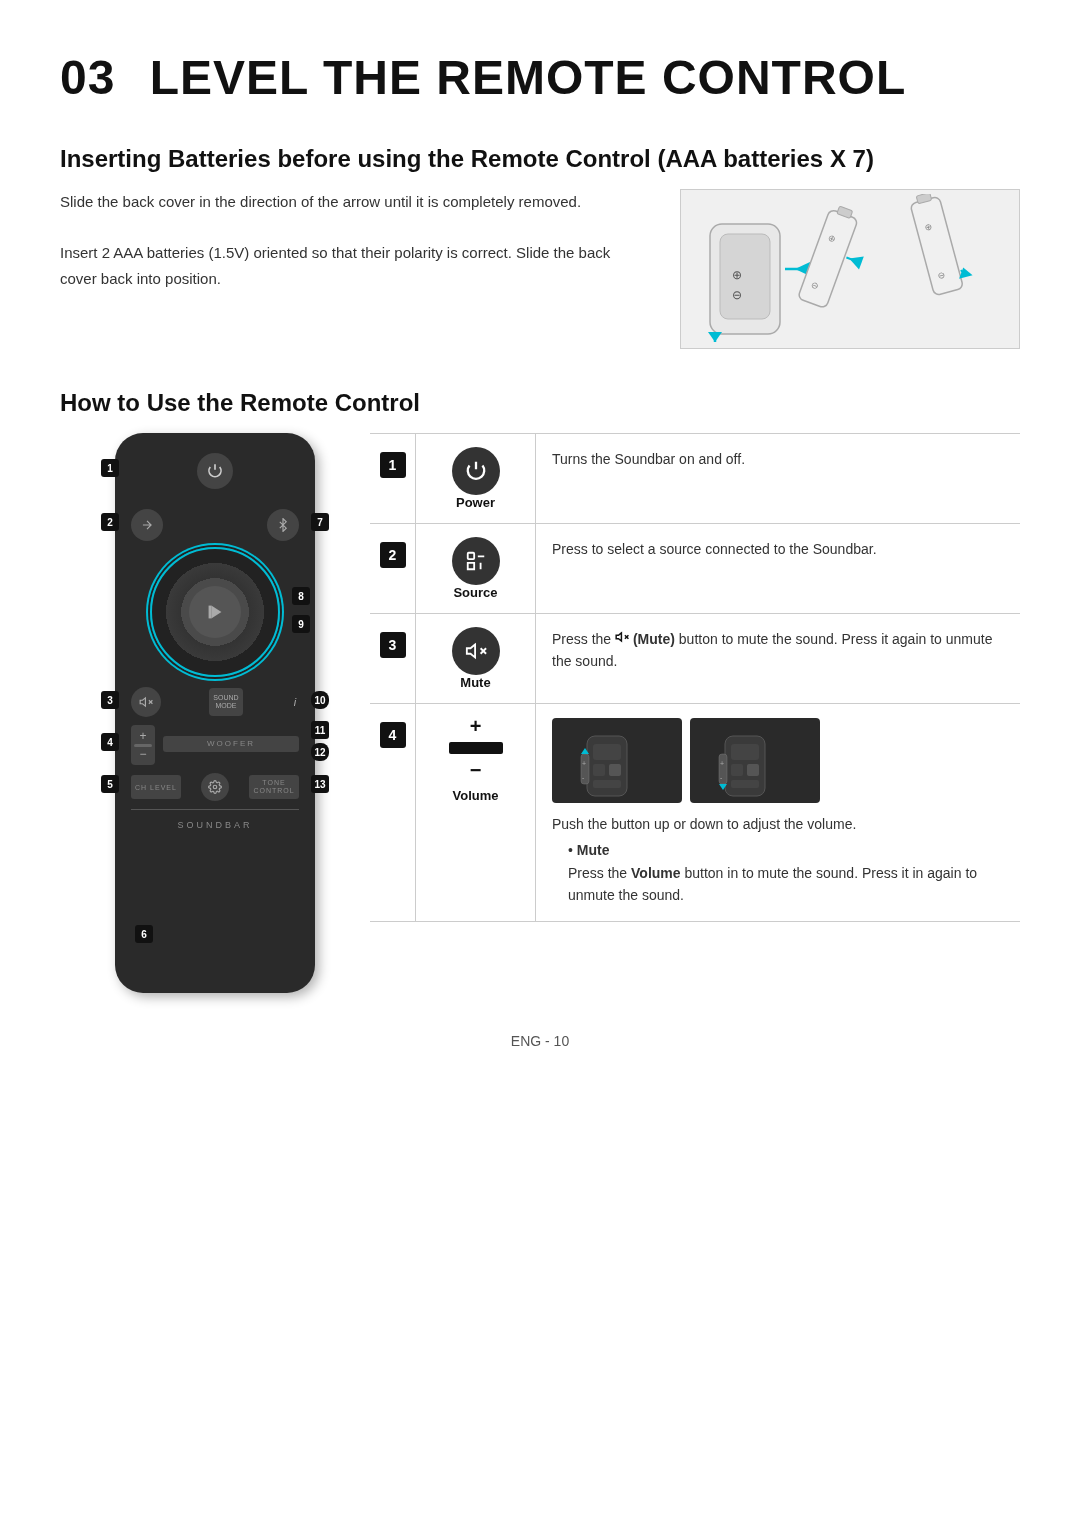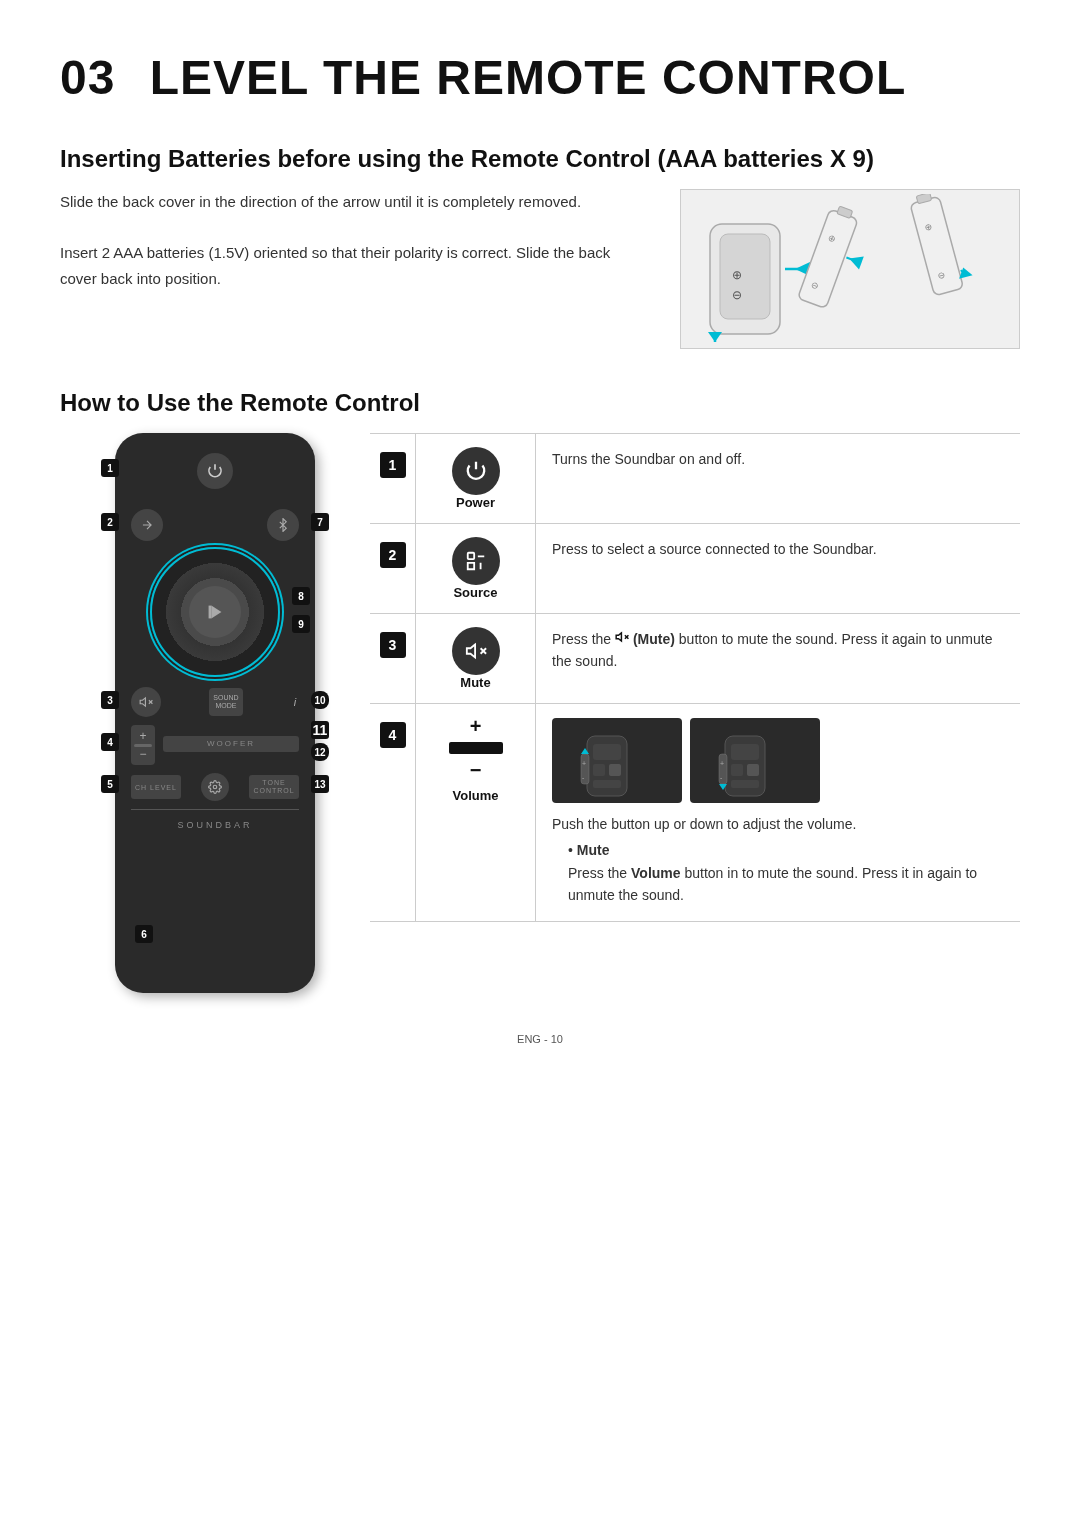--- a/index.html
+++ b/index.html
@@ -295,39 +295,39 @@
     .volume-images {
       display: flex;
       gap: 8px;
       margin-bottom: 10px;
     }
 
     
     .page-footer {
       text-align: center;
       margin-top: 40px;
-      font-size: 11px;
+      font-size: 14px;
       color: #555;
     }
 
     
     .remote-wrapper {
       position: relative;
       width: 310px;
     }
   </style>
 </head>
 <body>
 
 <h1 class="page-title">
   <span class="chapter-num">03</span>
   <span>LEVEL THE REMOTE CONTROL</span>
 </h1>
 
-<h2 class="section-heading">Inserting Batteries before using the Remote Control (AAA batteries X 9)</h2>
+<h2 class="section-heading">Inserting Batteries before using the Remote Control (AAA batteries X 7)</h2>
 
 <div class="battery-section">
   <div class="battery-text">
     <p>Slide the back cover in the direction of the arrow until it is completely removed.</p>
     <br>
     <p>Insert 2 AAA batteries (1.5V) oriented so that their polarity is correct. Slide the back cover back into position.</p>
   </div>
   <div class="battery-image">
 
     <svg width="320" height="150" viewBox="0 0 320 150">
@@ -444,21 +444,21 @@
           <span style="color:#aaa; font-size:12px;">−</span>
         </div>
         <div style="flex:1; padding-left:8px;">
           <div style="height:16px; background:#444; border-radius:3px; display:flex; align-items:center; justify-content:center; margin-bottom:3px;">
             <span style="color:#888; font-size:8px; letter-spacing:2px;">WOOFER</span>
           </div>
         </div>
 
         <div style="position:absolute; left:-30px; top:8px; background:#111; color:#fff; width:18px; height:18px; display:flex; align-items:center; justify-content:center; font-size:10px; font-weight:700; border-radius:3px;">4</div>
 
-        <div style="position:absolute; right:-30px; top:-4px; background:#111; color:#fff; width:18px; height:18px; display:flex; align-items:center; justify-content:center; font-size:14px; font-weight:700; border-radius:3px;">11</div>
+        <div style="position:absolute; right:-30px; top:-4px; background:#111; color:#fff; width:18px; height:18px; display:flex; align-items:center; justify-content:center; font-size:10px; font-weight:700; border-radius:3px;">11</div>
 
         <div style="position:absolute; right:-30px; top:18px; background:#111; color:#fff; width:18px; height:18px; display:flex; align-items:center; justify-content:center; font-size:10px; font-weight:700; border-radius:8px;">12</div>
       </div>
 
       <div class="bottom-row" style="position:relative; margin-bottom:6px;">
         <div style="width:50px; height:24px; background:#444; border-radius:3px; display:flex; align-items:center; justify-content:center;">
           <span style="color:#888; font-size:7px; letter-spacing:1px;">CH LEVEL</span>
         </div>
         <div class="gear-btn">
           <svg width="14" height="14" viewBox="0 0 24 24" fill="none" stroke="#aaa" stroke-width="2">

